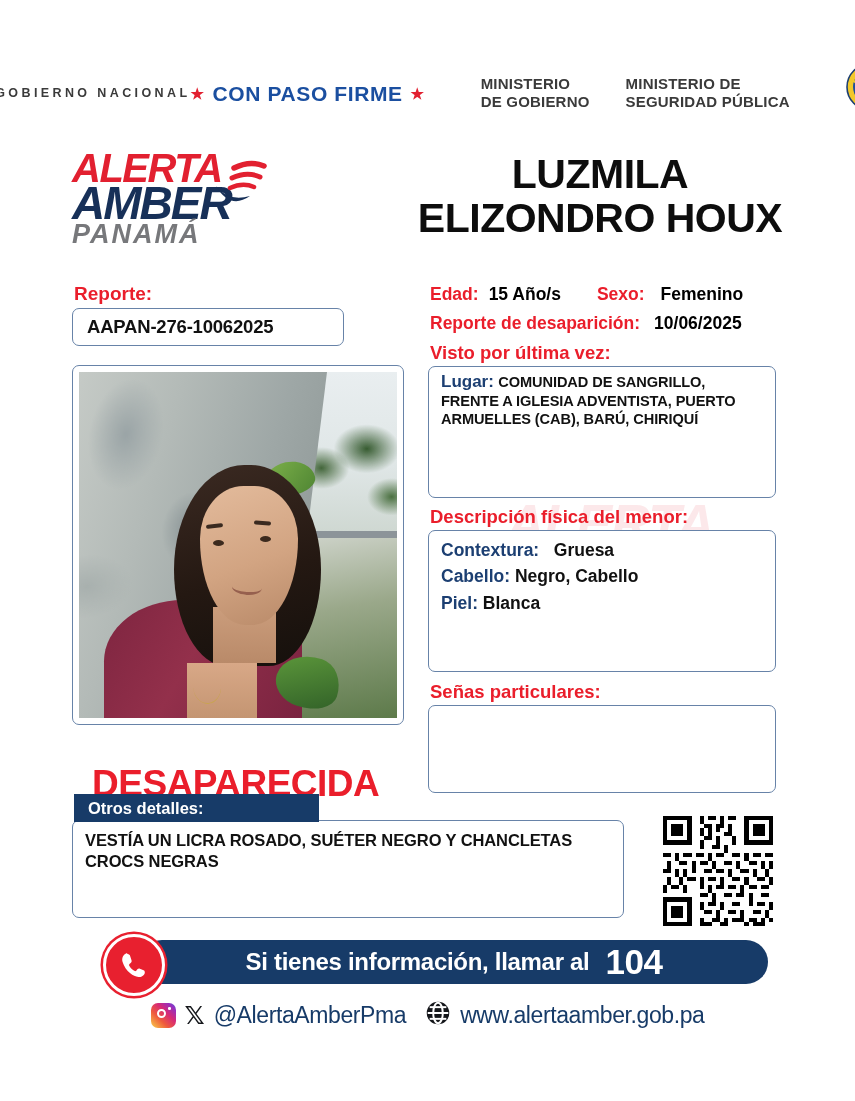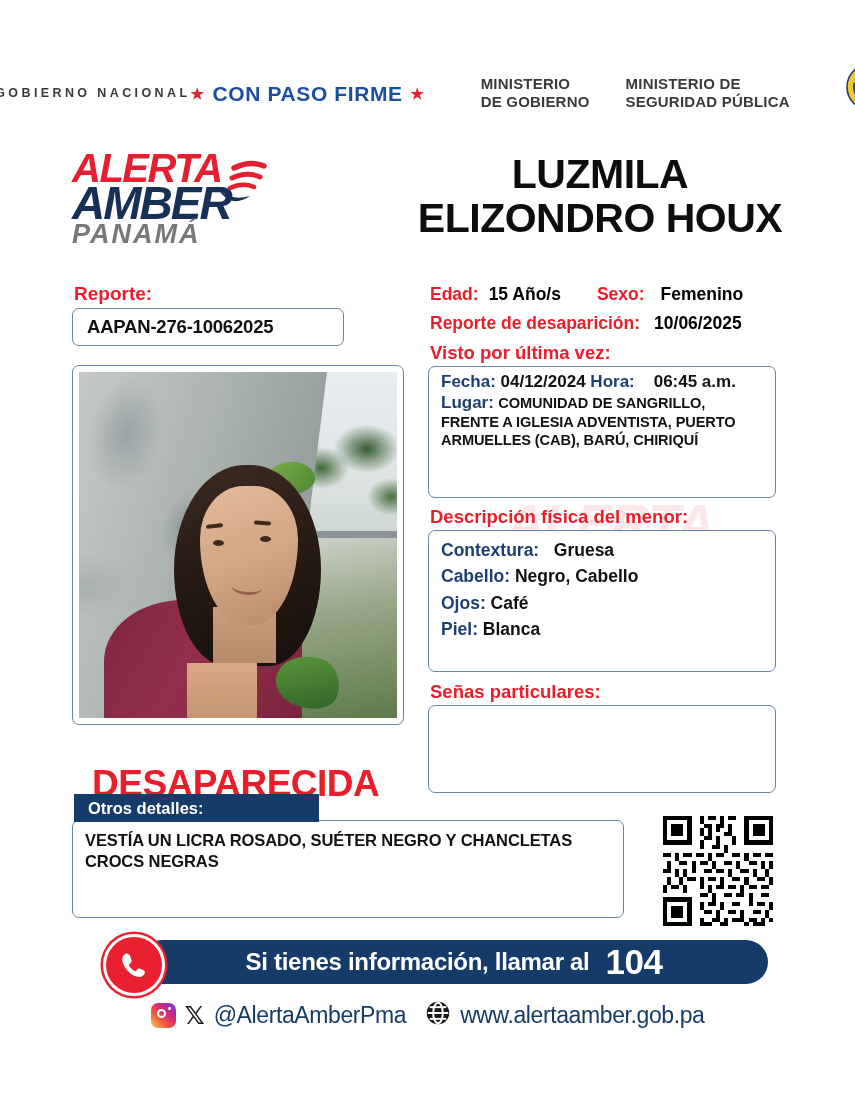--- a/index.html
+++ b/index.html
@@ -627,47 +627,36 @@
 </div>
 
 <div class="meta-row r-rep">
   <span class="meta-key">Reporte de desaparición:</span>
   <span class="gap1"></span>
   <span class="meta-val">10/06/2025</span>
 </div>
 
 <div class="sec-label lbl-visto">Visto por última vez:</div>
 <div class="box visto-box">
-  <div class="vline">
-    <span class="vkey">Fecha:</span>
-    <span class="vval">04/12/2024</span>
-    <span class="vkey">Hora:</span>
-    &nbsp;&nbsp;
-    <span class="vval">06:45 a.m.</span>
-  </div>
   <div>
     <span class="vkey" style="font-size:17px;">Lugar:</span>
     <span class="lugar-text">COMUNIDAD DE SANGRILLO, FRENTE A IGLESIA ADVENTISTA, PUERTO ARMUELLES (CAB), BARÚ, CHIRIQUÍ</span>
   </div>
 </div>
 
 <div class="sec-label lbl-desc">Descripción física del menor:</div>
 <div class="box desc-box">
   <div class="dline">
     <span class="dkey">Contextura:</span>
     &nbsp;
     <span class="dval">Gruesa</span>
   </div>
   <div class="dline">
     <span class="dkey">Cabello:</span>
     <span class="dval">Negro, Cabello</span>
-  </div>
-  <div class="dline">
-    <span class="dkey">Ojos:</span>
-    <span class="dval">Café</span>
   </div>
   <div class="dline">
     <span class="dkey">Piel:</span>
     <span class="dval">Blanca</span>
   </div>
 </div>
 
 <div class="sec-label lbl-senas">Señas particulares:</div>
 <div class="box senas-box">
   <span></span>

